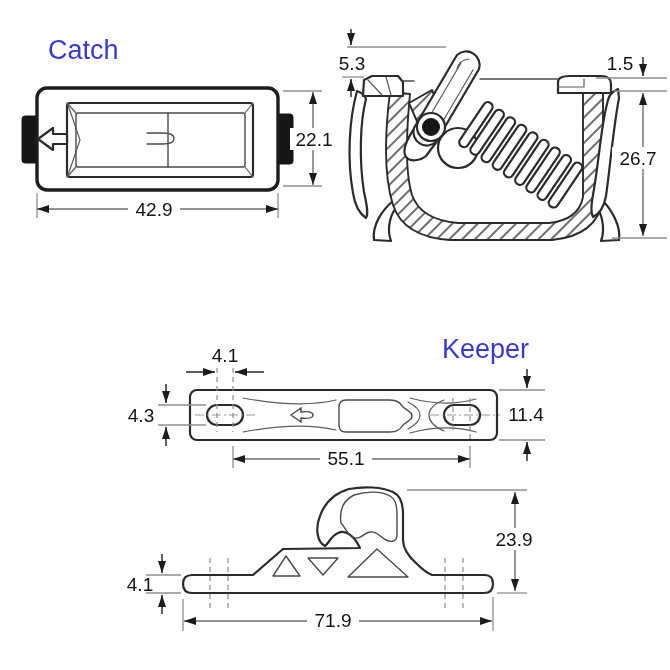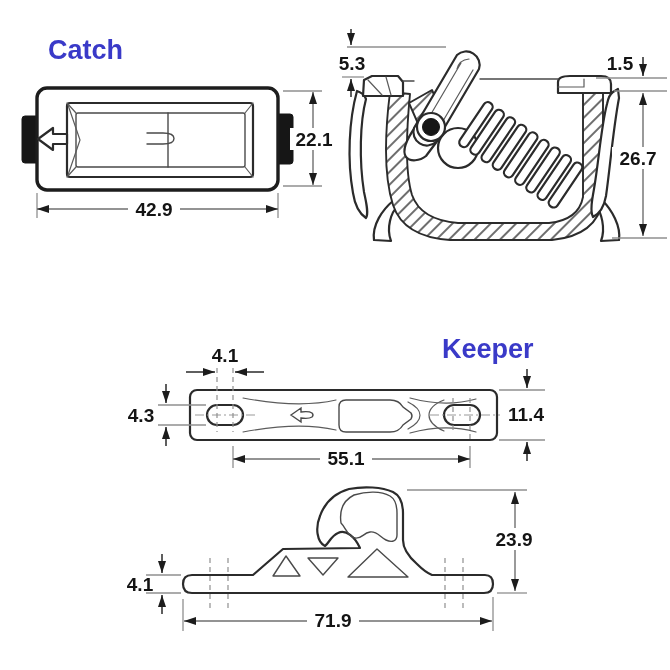--- a/index.html
+++ b/index.html
@@ -1,16 +1,16 @@
 <!DOCTYPE html>
 <html><head>
 <meta charset="utf-8">
 <style>
   html,body{margin:0;padding:0;background:#ffffff;}
-  .stage{position:relative;width:670px;height:670px;background:#ffffff;overflow:hidden;font-weight:bold;}
+  .stage{position:relative;width:670px;height:670px;background:#ffffff;overflow:hidden;}
   svg{display:block;}
   .part{stroke:#2b2b2b;stroke-width:2.2;fill:#ffffff;stroke-linejoin:round;stroke-linecap:round;}
   .part-thick{stroke:#1d1d1d;stroke-width:3.4;fill:#ffffff;stroke-linejoin:round;}
   .detail{stroke:#4a4a4a;stroke-width:1.4;fill:none;stroke-linecap:round;}
   .detail2{stroke:#5b5b5b;stroke-width:1.2;fill:none;stroke-linecap:round;}
   .solidblack{fill:#161616;stroke:#161616;}
   .hatched{fill:url(#hatch);stroke:#2b2b2b;stroke-width:1.9;stroke-linejoin:round;}
   .ext{stroke:#8f8f8f;stroke-width:1.3;fill:none;}
   .ext-dash{stroke:#8f8f8f;stroke-width:1.2;fill:none;stroke-dasharray:5 4;}
   .ext-cl{stroke:#9a9a9a;stroke-width:1.1;fill:none;stroke-dasharray:9 3 2 3;}

